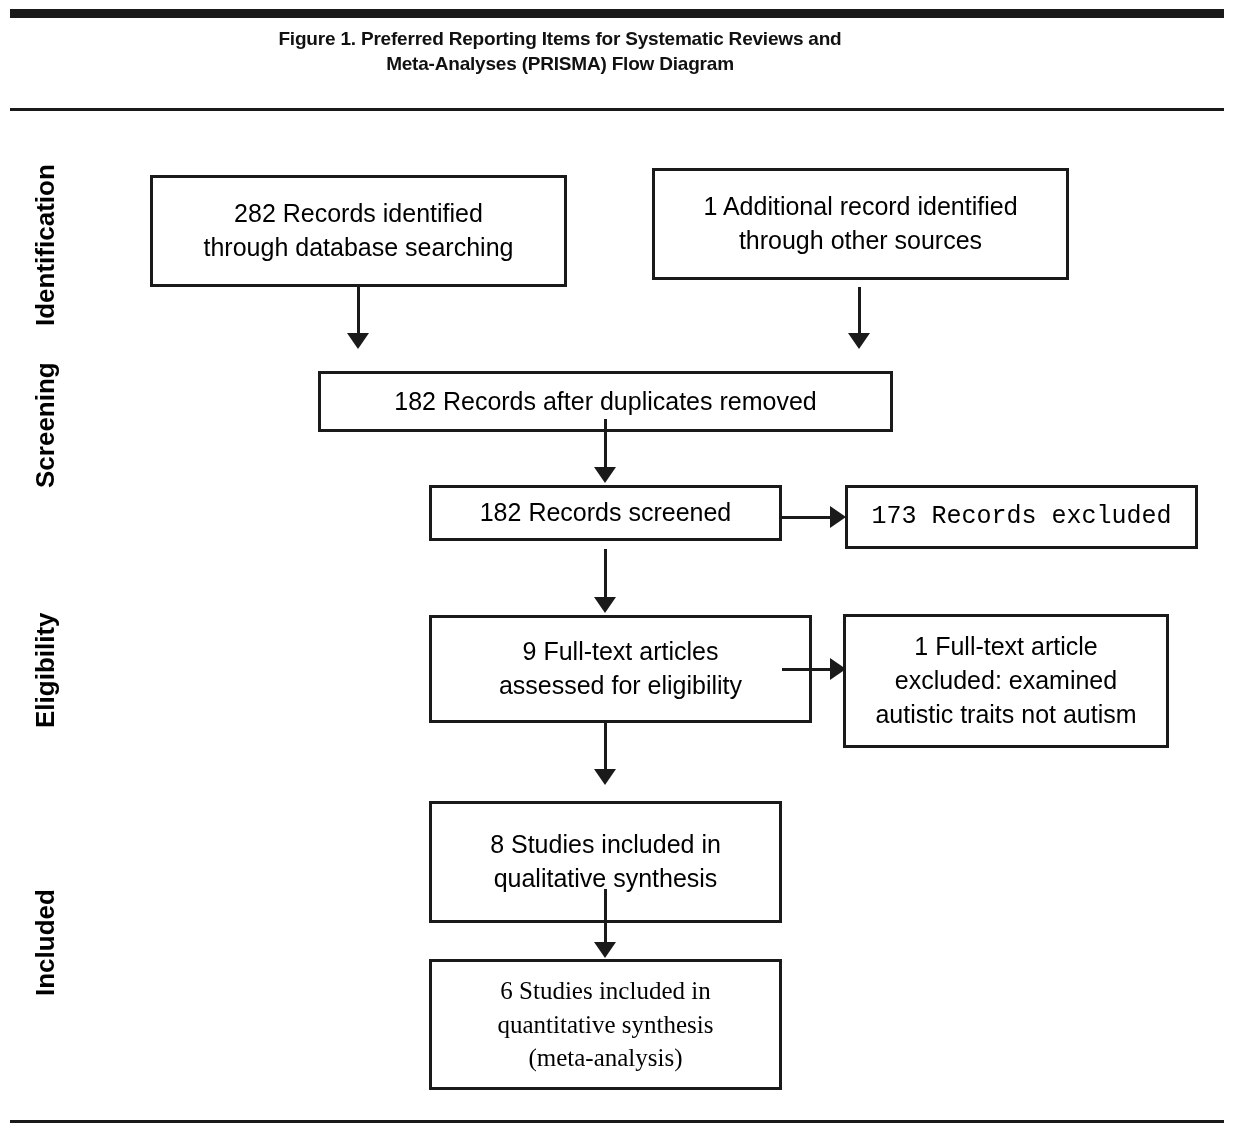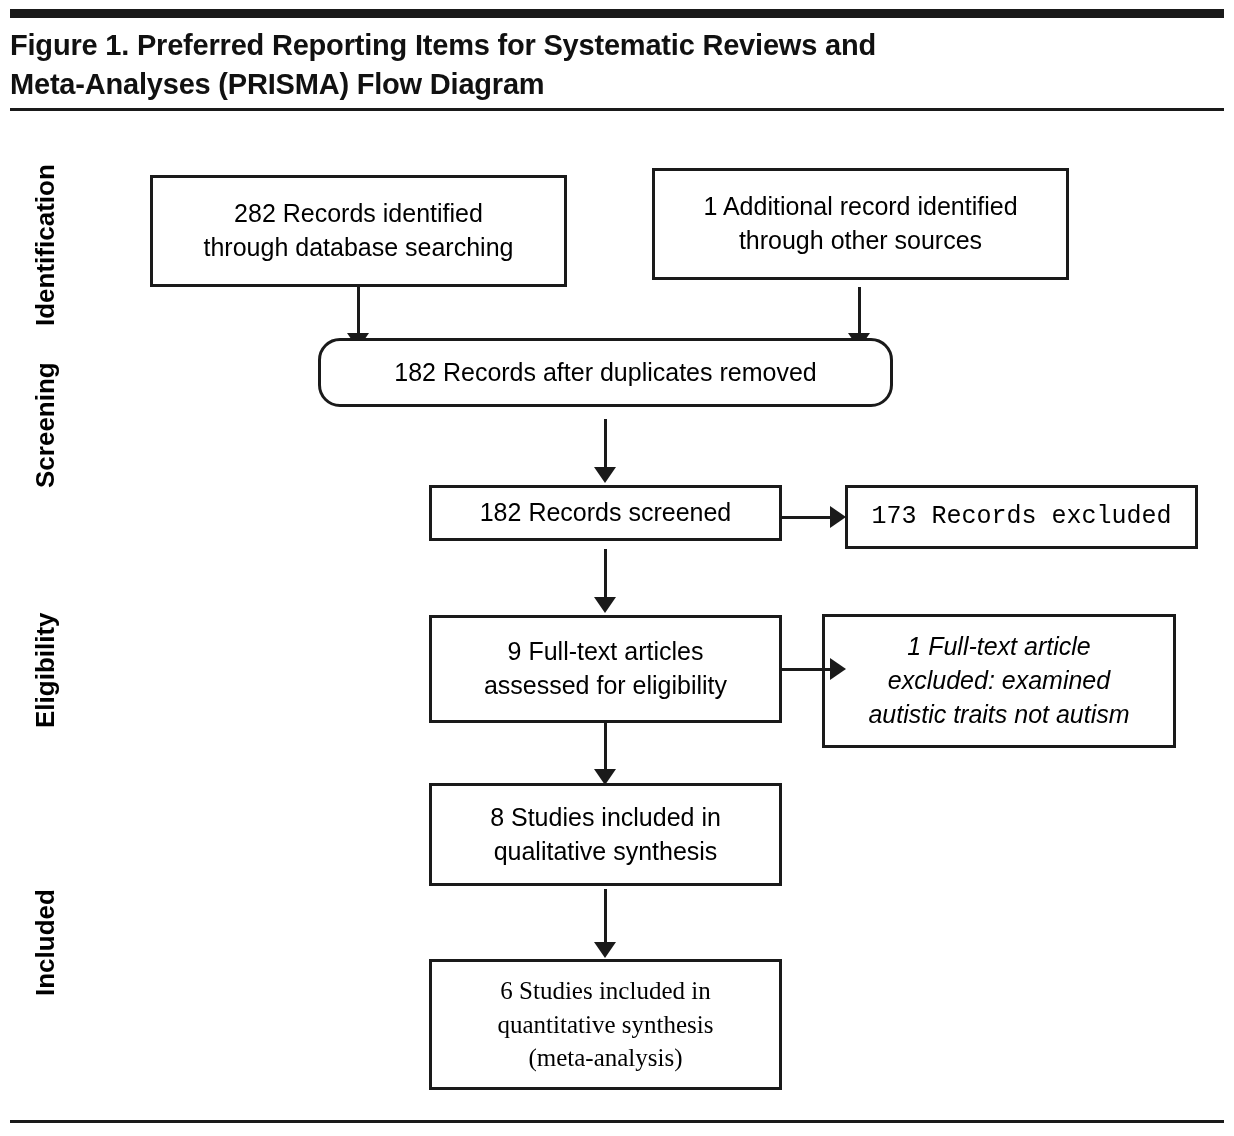--- a/index.html
+++ b/index.html
@@ -23,26 +23,27 @@
     top: 9px;
     width: 1214px;
     height: 9px;
     background: #1a1a1a;
   }
   .figure-title {
     position: absolute;
     left: 10px;
     top: 26px;
     width: 1100px;
-    font-size: 29px;
+    font-size: 19px;
     font-weight: bold;
     line-height: 1.33;
     letter-spacing: -0.2px;
     color: #111111;
     white-space: pre-line;
+    text-align: center;
   }
   .header-rule {
     position: absolute;
     left: 10px;
     top: 108px;
     width: 1214px;
     height: 3px;
     background: #1a1a1a;
   }
   .footer-rule {
@@ -136,49 +137,49 @@
 
 <div class="node" style="left: 652px; top: 168px; width: 417px; height: 112px;">1 Additional record identified
 through other sources</div>
 
 <div class="vline" style="left: 357px; top: 287px; height: 48px;"></div>
 <div class="arrow-down" style="left: 347px; top: 333px;"></div>
 
 <div class="vline" style="left: 858px; top: 287px; height: 48px;"></div>
 <div class="arrow-down" style="left: 848px; top: 333px;"></div>
 
-<div class="node" style="left: 318px; top: 338px; width: 575px; height: 69px; border-radius: 22px;">182 Records after duplicates removed</div>
+<div class="node" style="left: 318px; top: 371px; width: 575px; height: 61px;">182 Records after duplicates removed</div>
 
 <div class="vline" style="left: 604px; top: 419px; height: 50px;"></div>
 <div class="arrow-down" style="left: 594px; top: 467px;"></div>
 
 <div class="node" style="left: 429px; top: 485px; width: 353px; height: 56px;">182 Records screened</div>
 
 <div class="node" style="left: 845px; top: 485px; width: 353px; height: 64px; font-family: Liberation Mono, monospace;">173 Records excluded</div>
 
 <div class="hline" style="left: 782px; top: 516px; width: 50px;"></div>
 <div class="arrow-right" style="left: 830px; top: 506px;"></div>
 
 <div class="vline" style="left: 604px; top: 549px; height: 50px;"></div>
 <div class="arrow-down" style="left: 594px; top: 597px;"></div>
 
-<div class="node" style="left: 429px; top: 615px; width: 353px; height: 108px;">9 Full-text articles
+<div class="node" style="left: 429px; top: 615px; width: 383px; height: 108px;">9 Full-text articles
 assessed for eligibility</div>
 
-<div class="node" style="left: 822px; top: 614px; width: 354px; height: 134px; font-style: italic;">1 Full-text article
+<div class="node" style="left: 843px; top: 614px; width: 326px; height: 134px;">1 Full-text article
 excluded: examined
 autistic traits not autism</div>
 
 <div class="hline" style="left: 782px; top: 668px; width: 50px;"></div>
 <div class="arrow-right" style="left: 830px; top: 658px;"></div>
 
 <div class="vline" style="left: 604px; top: 723px; height: 48px;"></div>
 <div class="arrow-down" style="left: 594px; top: 769px;"></div>
 
-<div class="node" style="left: 429px; top: 783px; width: 353px; height: 103px;">8 Studies included in
+<div class="node" style="left: 429px; top: 801px; width: 353px; height: 122px;">8 Studies included in
 qualitative synthesis</div>
 
 <div class="vline" style="left: 604px; top: 889px; height: 55px;"></div>
 <div class="arrow-down" style="left: 594px; top: 942px;"></div>
 
 <div class="node" style="left: 429px; top: 959px; width: 353px; height: 131px; font-family: Liberation Serif, serif;">6 Studies included in
 quantitative synthesis
 (meta-analysis)</div>
 
 <div class="footer-rule"></div>

